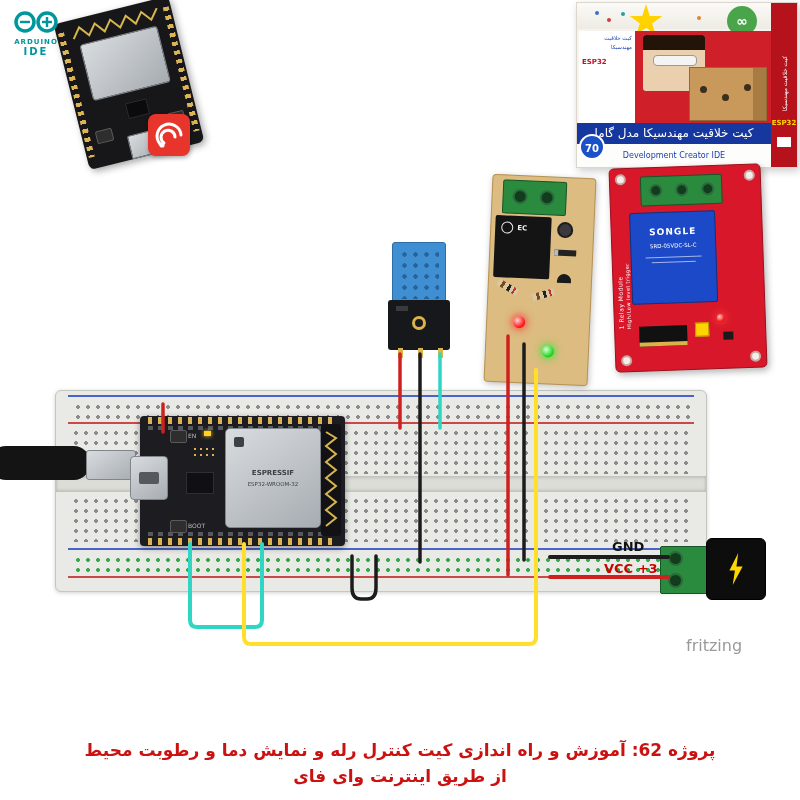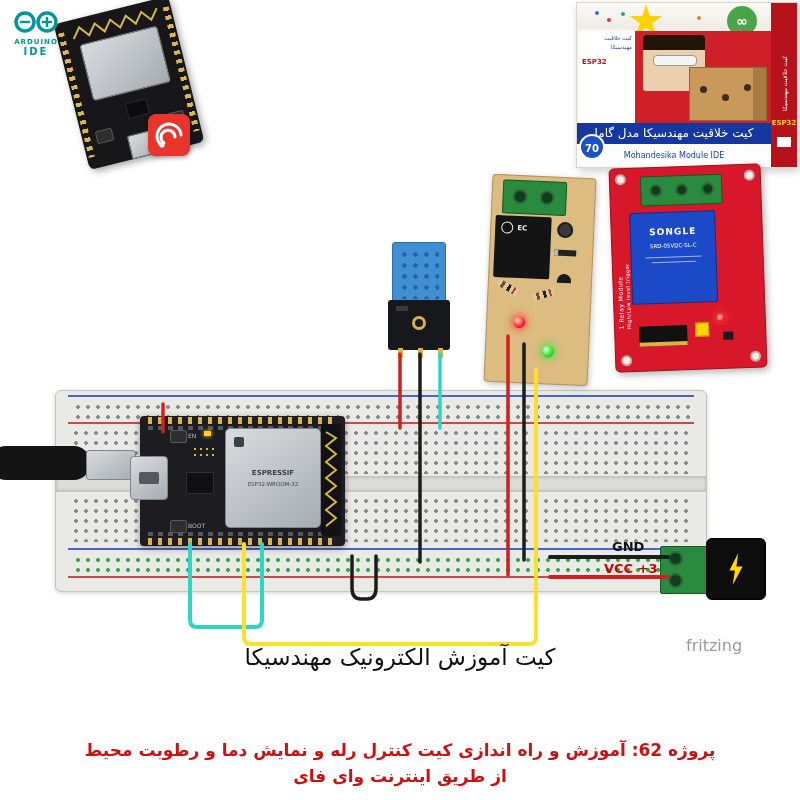--- a/index.html
+++ b/index.html
@@ -117,21 +117,21 @@
           <div class="abs" style="left:10px;top:20px;width:42px;height:9px;background:#f4f4f4;border:1px solid #999;border-radius:4px"></div>
         </div>
         <div class="abs" style="left:54px;top:36px;width:76px;height:52px;background:#c9995c;border:1px solid #8f6a33">
           <span class="abs" style="left:10px;top:18px;width:7px;height:7px;background:#3c2e1c;border-radius:50%"></span>
           <span class="abs" style="left:32px;top:26px;width:7px;height:7px;background:#3c2e1c;border-radius:50%"></span>
           <span class="abs" style="left:54px;top:16px;width:7px;height:7px;background:#3c2e1c;border-radius:50%"></span>
           <div class="abs" style="right:0;top:0;width:13px;height:52px;background:#a87b42"></div>
         </div>
       </div>
       <div class="abs" style="left:0;top:120px;width:194px;height:21px;background:#15379e;color:#fff;font-size:12px;text-align:center;line-height:21px;direction:rtl">کیت خلاقیت مهندسیکا مدل گاما</div>
-      <div class="abs" style="left:0;top:141px;width:194px;height:23px;background:#fdfdfb;color:#1c3fae;font-size:8px;text-align:center;line-height:23px">Mohandesika Module IDE</div>
+      <div class="abs" style="left:0;top:141px;width:194px;height:23px;background:#fdfdfb;color:#1c3fae;font-size:8px;text-align:center;line-height:23px">Development Creator IDE</div>
       <div class="abs" style="left:2px;top:131px;width:26px;height:26px;border-radius:50%;background:#1b51c8;border:2px solid #fff;color:#fff;font-size:10px;font-weight:bold;text-align:center;line-height:26px;box-sizing:border-box">70</div>
     </div>
     <div class="pbox-side">
       <div class="vtext" style="height:100px">کیت خلاقیت مهندسیکا</div>
       <div style="color:#ffd700;font-size:7px;font-weight:bold;margin-top:8px">ESP32</div>
       <div style="width:14px;height:10px;background:#fff;margin-top:10px"></div>
     </div>
   </div>
 
   <div class="abs bb" style="left:55px;top:390px;width:650px;height:200px">
@@ -251,17 +251,16 @@
     <path class="w wb" stroke-width="3.5" d="M352,556 V588 Q352,599 361,599 H367 Q376,599 376,588 V556"></path>
     <path class="w wb" stroke-width="4" d="M550,557 H668"></path>
     <path class="w wr" stroke-width="4" d="M550,577 H668"></path>
   </svg>
 
   <div class="abs gnd" style="left:612px;top:539px">GND</div>
   <div class="abs vcc" style="left:604px;top:561px">VCC +3</div>
 
   <div class="abs watermark" style="left:686px;top:636px">fritzing</div>
 
-  <div class="abs t-title" style="top:644px">کیت آموزش الکترونیک مهندسیکا</div>
   <div class="abs t-fa" style="top:740px">پروژه 62: آموزش و راه اندازی کیت کنترل رله و نمایش دما و رطوبت محیط</div>
   <div class="abs t-fa" style="top:766px">از طریق اینترنت وای فای</div>
 
 </div>
 
 </body></html>

